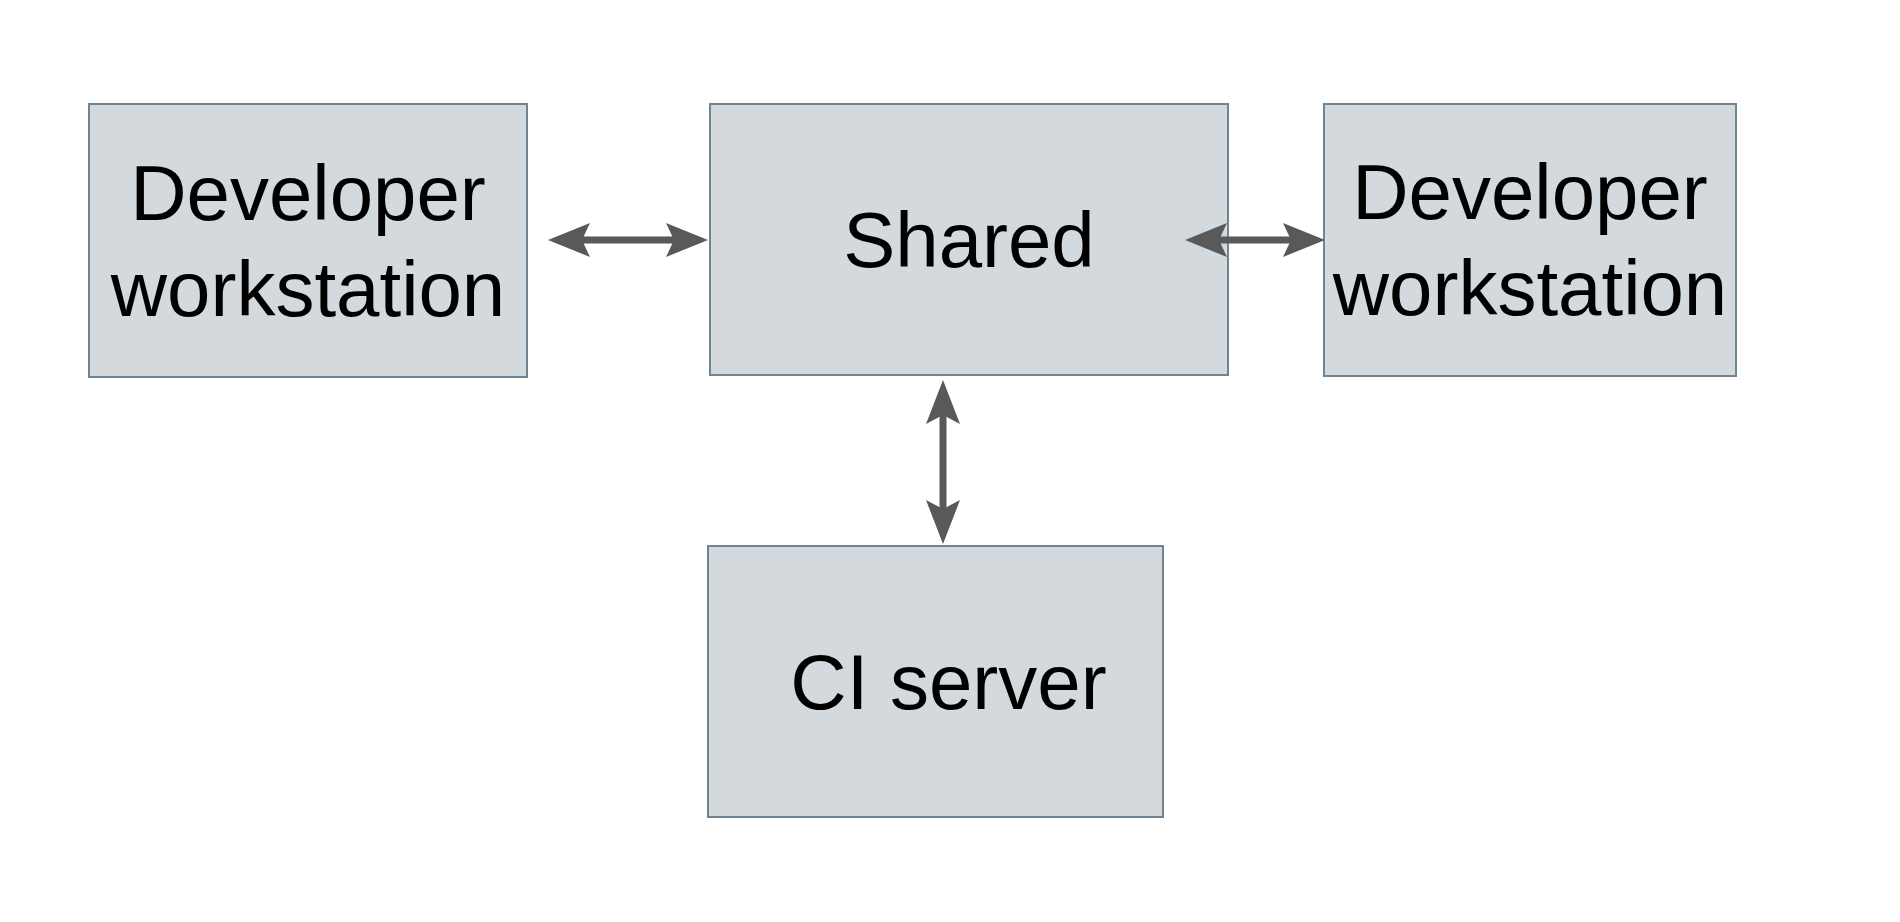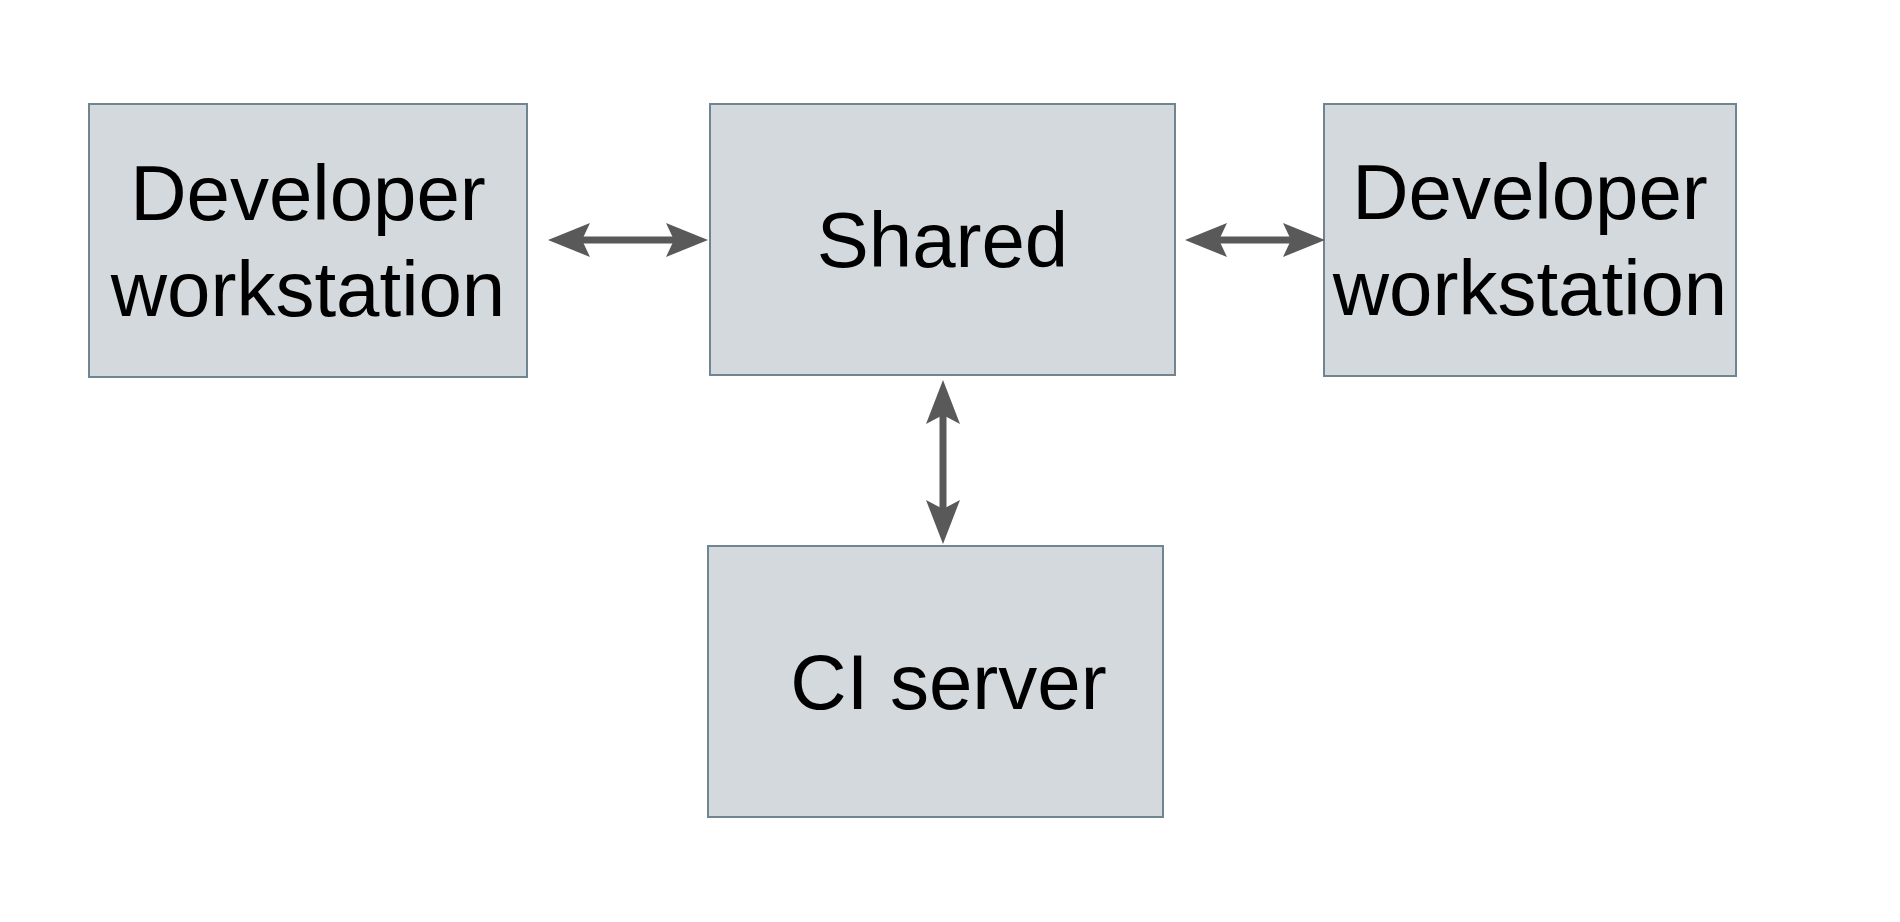--- a/index.html
+++ b/index.html
@@ -26,21 +26,21 @@
     text-align: center;
   }
   .node .label {
     font-size: 78px;
     line-height: 96px;
     color: var(--text-color, #000000);
     letter-spacing: 0px;
     white-space: nowrap;
   }
   .node-dev-left  { left: 88px;   top: 103px; width: 440px; height: 275px; }
-  .node-cache     { left: 709px;  top: 103px; width: 467px; height: 273px; }
+  .node-cache     { left: 709px;  top: 103px; width: 520px; height: 273px; }
   .node-dev-right { left: 1323px; top: 103px; width: 414px; height: 274px; }
   .node-ci        { left: 707px;  top: 545px; width: 457px; height: 273px; padding-left: 26px; }
 
   .arrow { position: absolute; display: block; }
   .arrow-1 { left: 546px;  top: 220px; }
   .arrow-2 { left: 1183px; top: 220px; }
   .arrow-3 { left: 921px;  top: 378px; }
   .arrow-shaft { stroke: var(--arrow-color, #595959); stroke-width: 7; }
   .arrow-head  { fill: var(--arrow-color, #595959); }
 </style>

